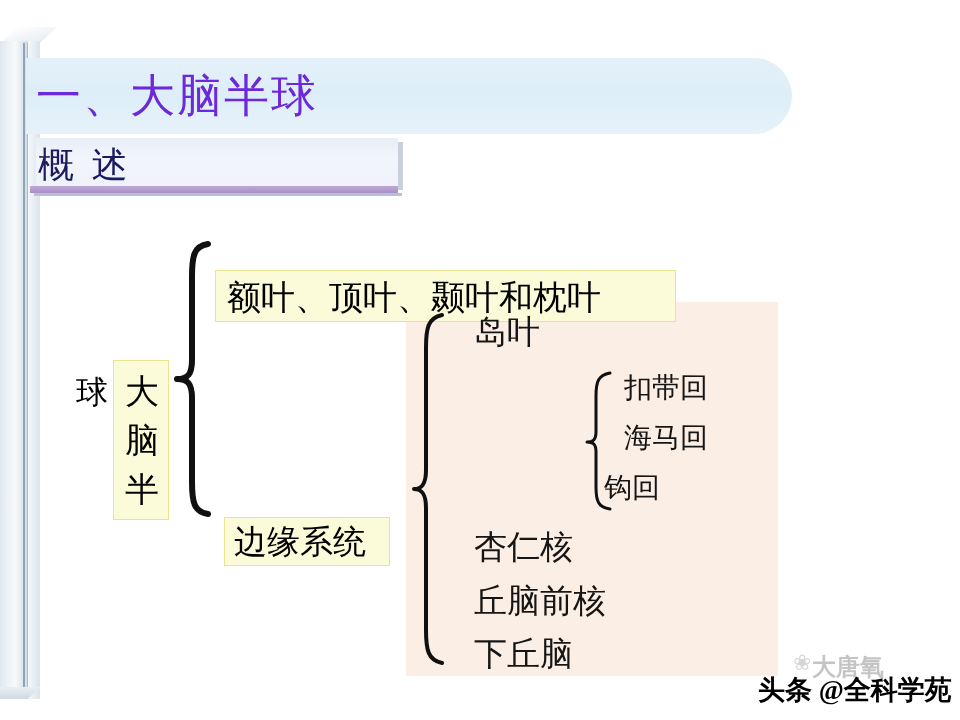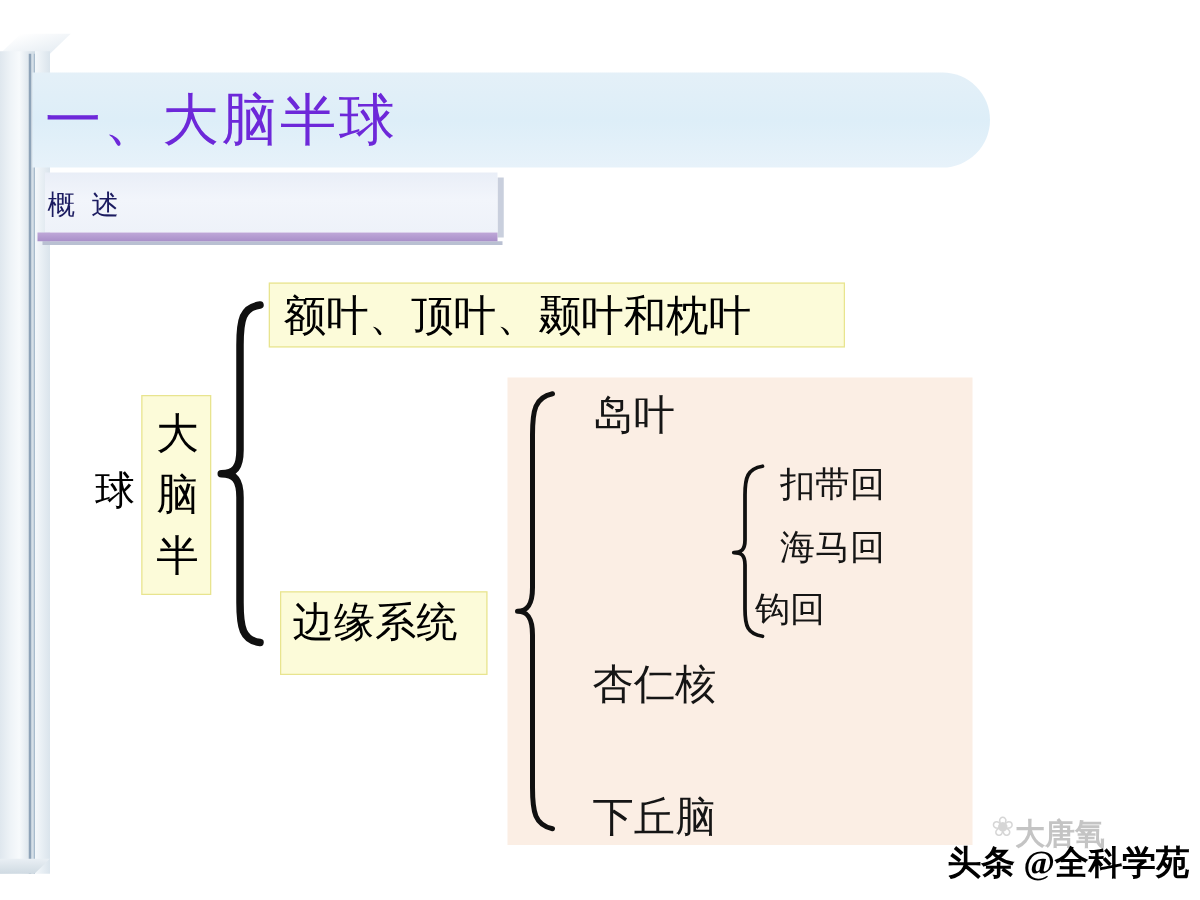--- a/index.html
+++ b/index.html
@@ -116,21 +116,21 @@
     left: 398px;
     top: 142px;
     width: 5px;
     height: 48px;
     background: #c9cfdd;
   }
   .subtitle-text {
     position: absolute;
     left: 38px;
     top: 146px;
-    font-size: 22px;
+    font-size: 36px;
     line-height: 38px;
     color: #1b1b60;
     letter-spacing: 3px;
     white-space: nowrap;
   }
   .subtitle-rule {
     position: absolute;
     left: 30px;
     top: 186px;
     width: 368px;
@@ -145,20 +145,21 @@
     height: 3px;
     background: #b9c0d2;
   }
 
   
   .ybox {
     position: absolute;
     background: #fcfbd9;
     border: 1px solid #e8e48f;
     box-sizing: border-box;
+    margin-top: 44px;
   }
   .ybox-top {
     left: 215px;
     top: 226px;
     width: 461px;
     height: 52px;
   }
   .ybox-top .lbl {
     position: absolute;
     left: 11px;
@@ -192,21 +193,21 @@
     top: 371px;
     font-size: 32px;
     line-height: 42px;
     color: #000000;
   }
 
   .ybox-limbic {
     left: 224px;
     top: 473px;
     width: 166px;
-    height: 67px;
+    height: 49px;
   }
   .ybox-limbic .lbl {
     position: absolute;
     left: 9px;
     top: 2px;
     font-size: 33px;
     line-height: 44px;
     color: #000000;
     white-space: nowrap;
   }
@@ -325,20 +326,21 @@
   <div class="ybox ybox-limbic">
     <div class="lbl">边缘系统</div>
   </div>
 
   <svg class="brace-svg" style="left:412px; top:312px;" width="40" height="354" viewBox="0 0 40 354">
     <path class="brace-path" stroke-width="4" stroke-linecap="round" stroke-linejoin="round" d="M 30 3 C 16 6 14 16 14 36 L 14 158 C 14 172 10 177 2 177 C 10 177 14 182 14 196 L 14 318 C 14 338 16 348 30 351"></path>
   </svg>
 
   <div class="pitem" style="left:448px; top:311px;">岛叶</div>
   <div class="pitem" style="left:448px; top:526px;">杏仁核</div>
+  <div class="pitem" style="left:448px; top:580px;">丘脑前核</div>
   <div class="pitem" style="left:448px; top:633px;">下丘脑</div>
 
   <svg class="brace-svg" style="left:585px; top:370px;" width="32" height="142" viewBox="0 0 32 142">
     <path class="brace-path" stroke-width="3" stroke-linecap="round" stroke-linejoin="round" d="M 25 3 C 13 5 11 12 11 26 L 11 62 C 11 70 8 72 2 72 C 8 72 11 74 11 82 L 11 117 C 11 131 13 137 25 139"></path>
   </svg>
 
   <div class="pitem-sub" style="left:624px; top:368px;">扣带回</div>
   <div class="pitem-sub" style="left:624px; top:418px;">海马回</div>
   <div class="pitem-sub" style="left:604px; top:468px;">钩回</div>
 

